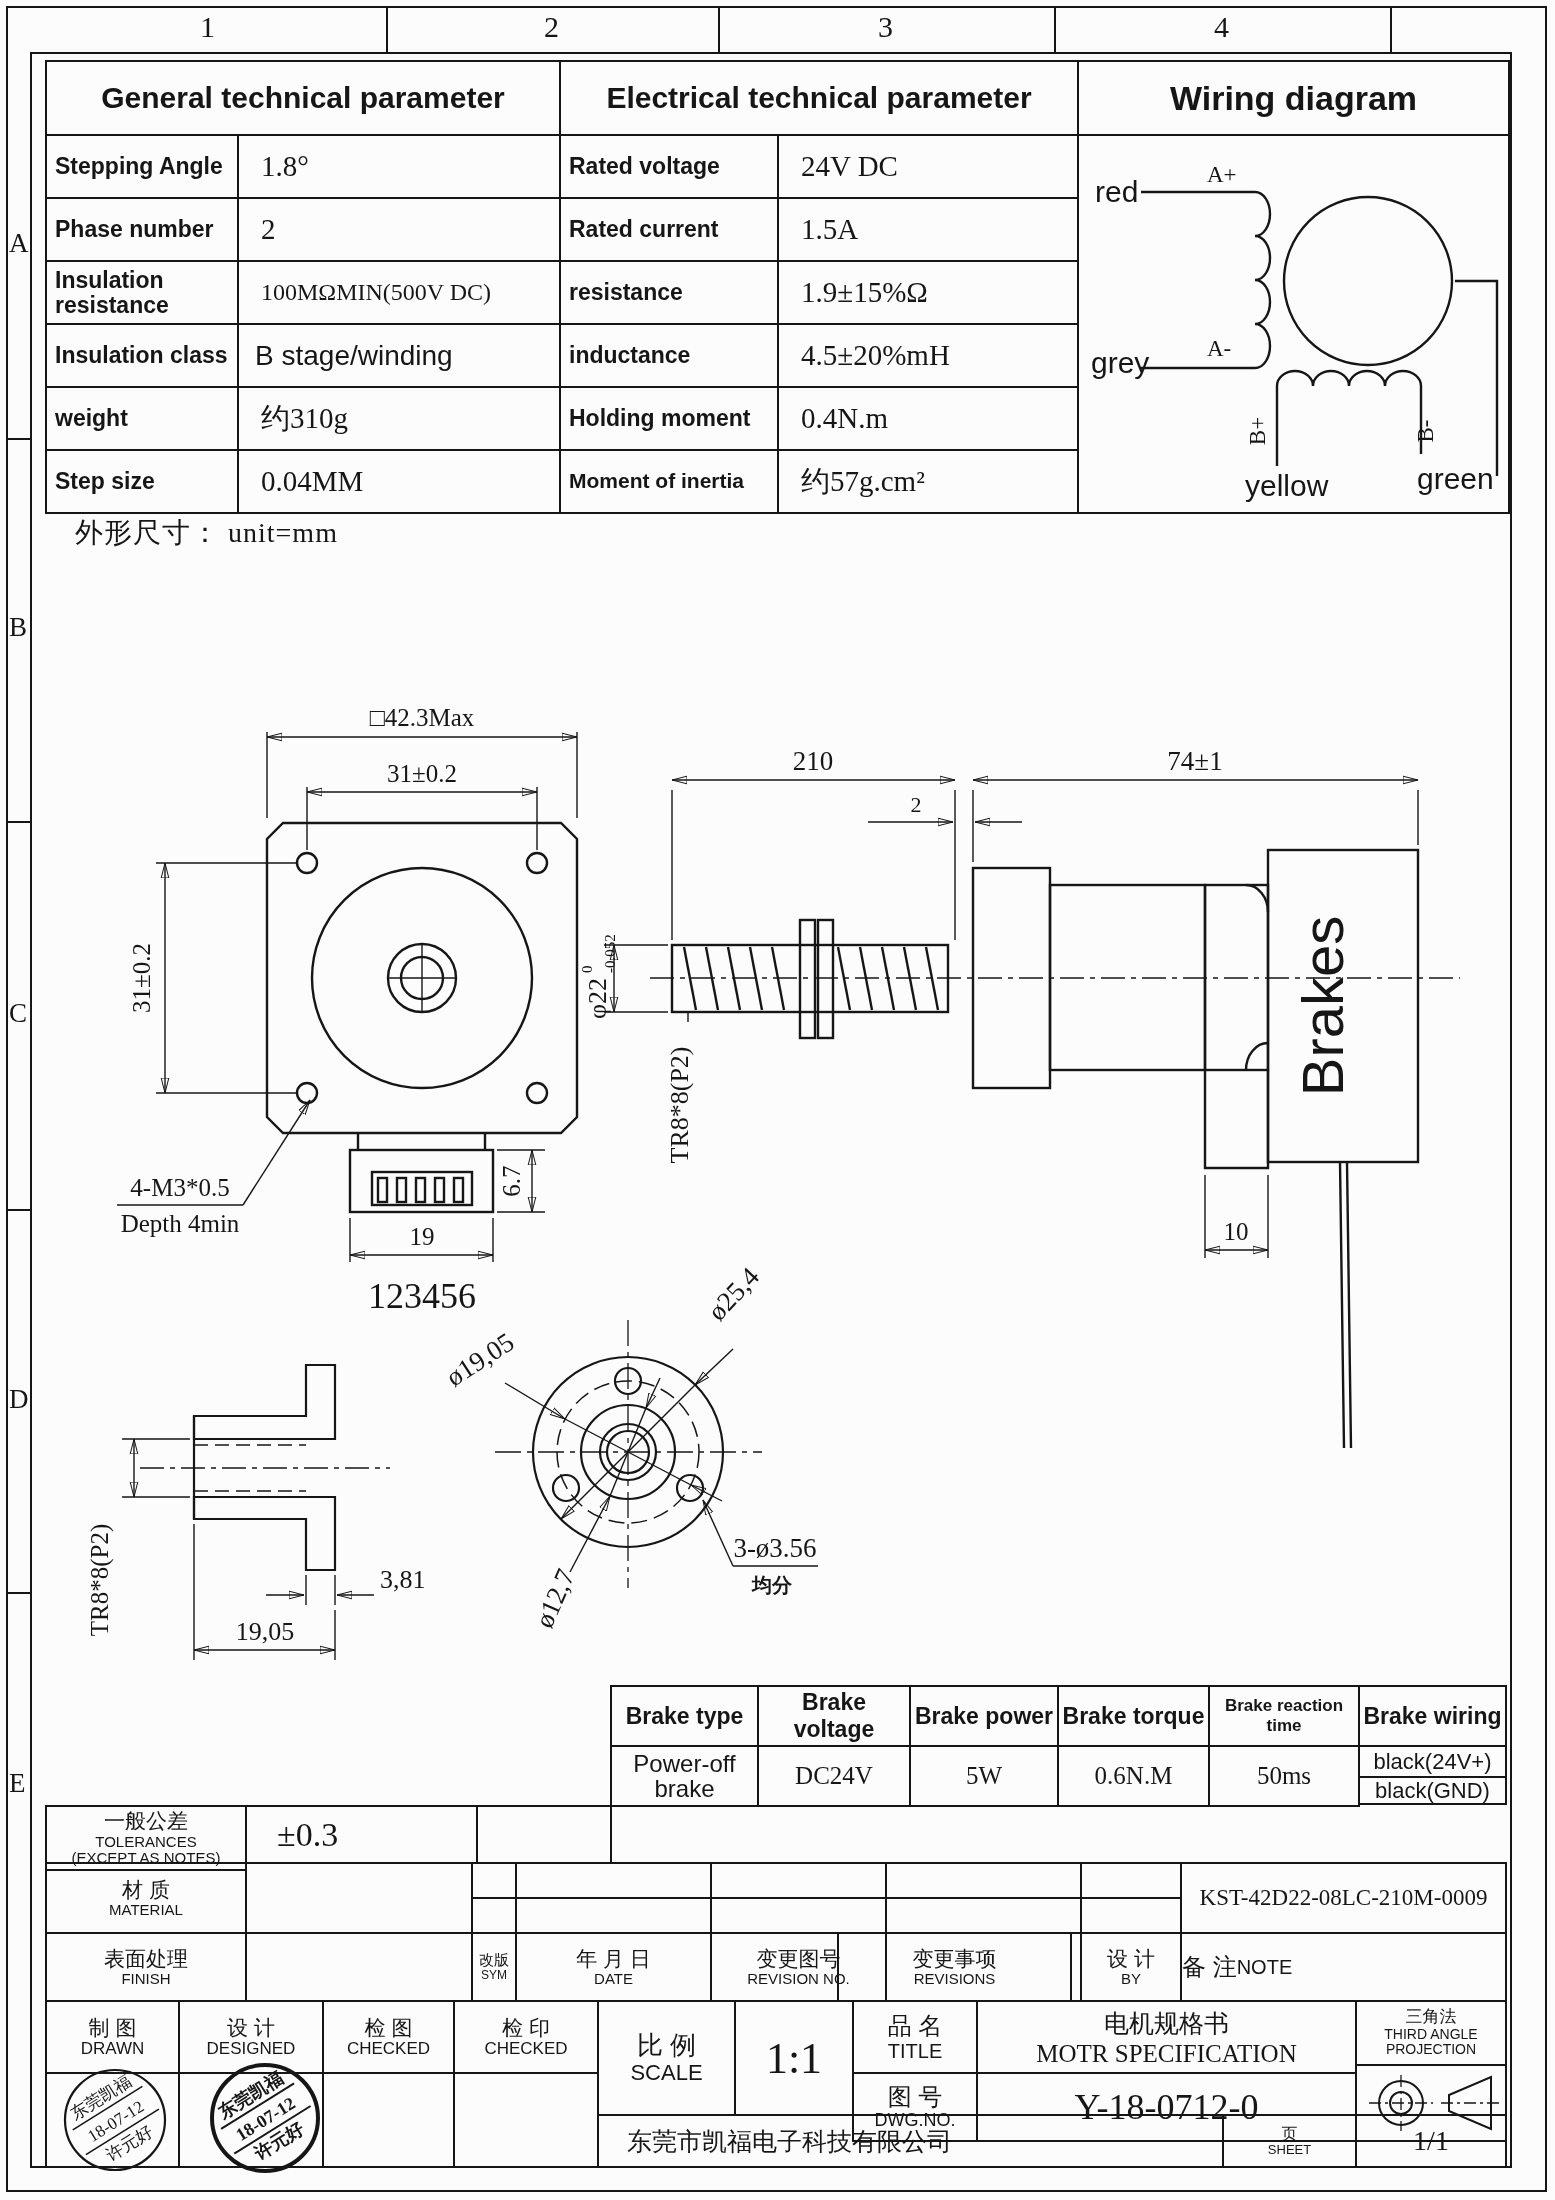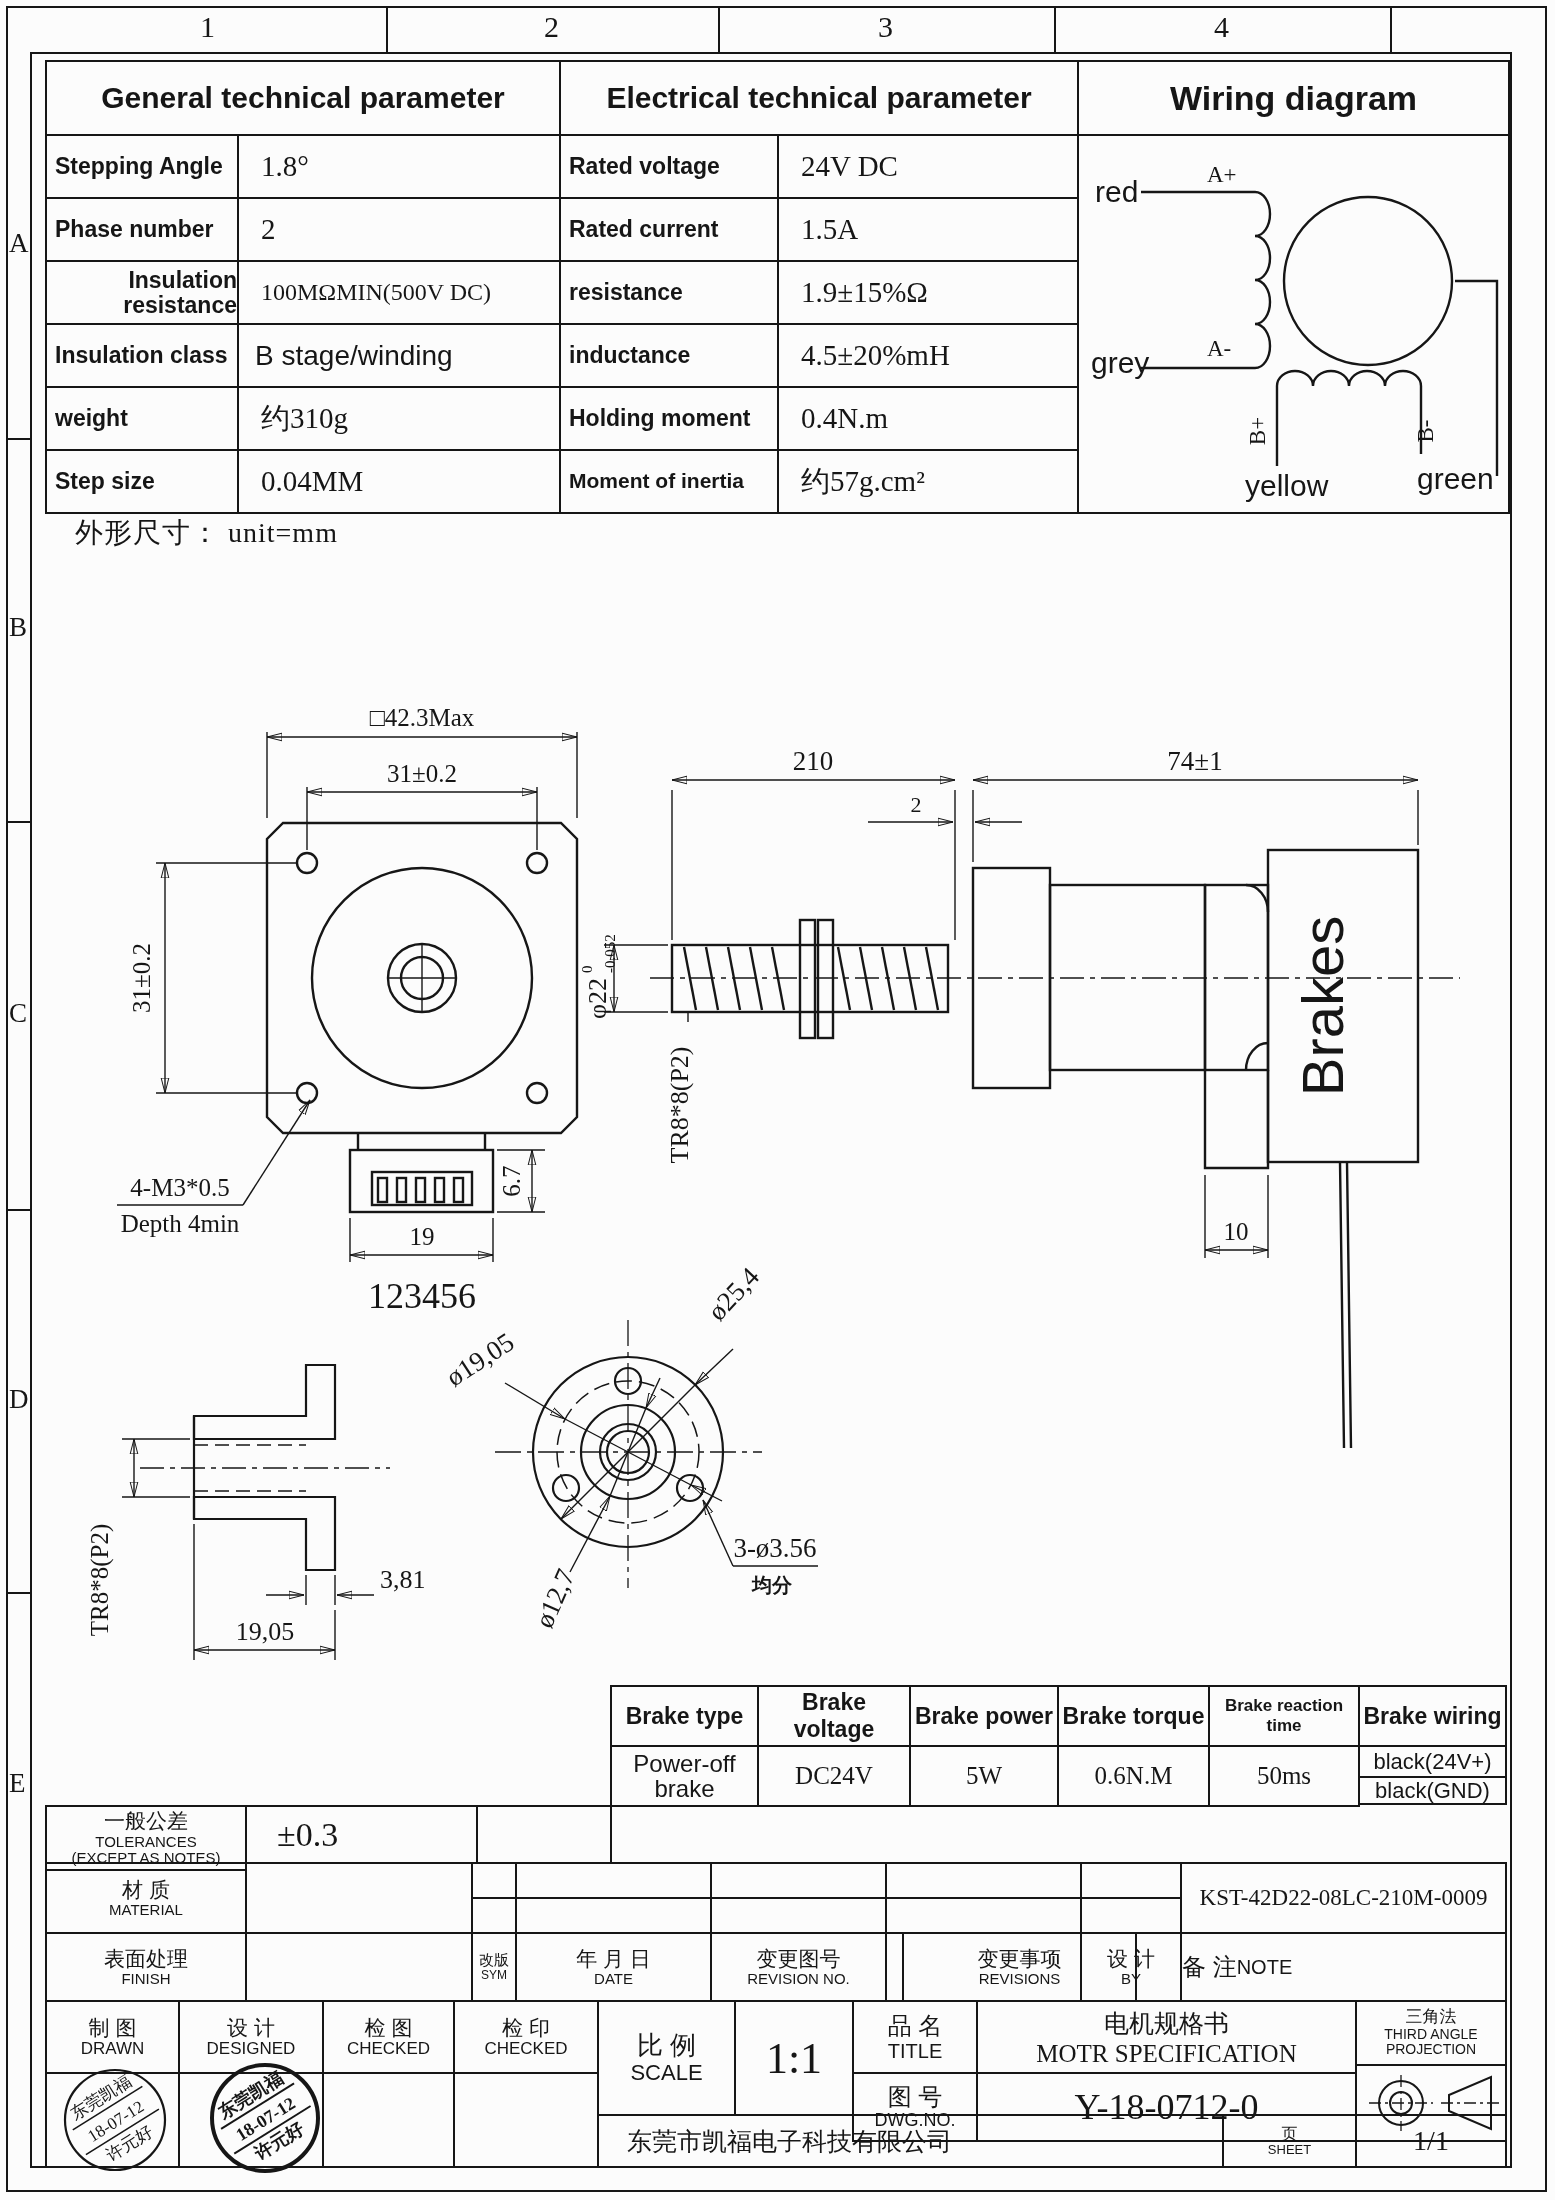--- a/index.html
+++ b/index.html
@@ -1,20 +1,20 @@
 <!DOCTYPE html>
 <html><head>
 <meta charset="utf-8">
 <style>
   html,body{margin:0;padding:0;background:#e8e8e8;}
   .sheet{position:relative;width:1555px;height:2200px;background:#fcfcfc;font-family:"Liberation Sans",sans-serif;color:#161616;overflow:hidden;}
   .outer-frame{position:absolute;left:6px;top:6px;width:1541px;height:2186px;border:2px solid #161616;box-sizing:border-box;}
   .inner-frame{position:absolute;left:30px;top:52px;width:1482px;height:2116px;border:2.5px solid #161616;box-sizing:border-box;}
   .cell{position:absolute;box-sizing:border-box;border:2.5px solid #161616;display:flex;align-items:center;justify-content:center;text-align:center;background:transparent;}
-  .left{justify-content:flex-start;text-align:right;}
+  .left{justify-content:flex-start;text-align:left;}
   .col{flex-direction:column;}
   .hdr{font-weight:700;font-size:30px;}
   .lbl{font-weight:700;font-size:23px;line-height:1.05;padding-left:8px;}
   .val{font-family:"Liberation Serif",serif;font-size:29px;padding-left:22px;}
   .serif{font-family:"Liberation Serif",serif;}
   .ruler-num{position:absolute;font-family:"Liberation Serif",serif;font-size:30px;}
   .ruler-letter{position:absolute;font-family:"Liberation Serif",serif;font-size:27px;left:9px;}
   .tickv{position:absolute;width:2px;height:46px;top:6px;background:#161616;}
   .tickh{position:absolute;height:2px;width:24px;left:6px;background:#161616;}
   .unit-note{position:absolute;left:75px;top:514px;font-family:Liberation Serif, serif;font-size:28px;letter-spacing:1px;}
@@ -343,21 +343,21 @@
     <span class="small-en">SYM</span>
   </div>
   <div class="cell col" style="left:515px;top:1932px;width:197px;height:70px">
     <span class="cn">年 月 日</span>
     <span class="en">DATE</span>
   </div>
   <div class="cell col" style="left:710px;top:1932px;width:177px;height:70px">
     <span class="cn">变更图号</span>
     <span class="en">REVISION NO.</span>
   </div>
-  <div class="cell col" style="left:902px;top:1932px;width:235px;height:70px">
+  <div class="cell col" style="left:837px;top:1932px;width:235px;height:70px">
     <span class="cn">变更事项</span>
     <span class="en">REVISIONS</span>
   </div>
   <div class="cell col" style="left:1080px;top:1932px;width:102px;height:70px">
     <span class="cn">设 计</span>
     <span class="en">BY</span>
   </div>
   <div class="cell" style="left:1180px;top:1932px;width:327px;height:70px;justify-content:flex-start">
     <span class="cn" style="font-size:24px">备    注</span>
     <span class="en" style="font-size:20px">NOTE</span>

